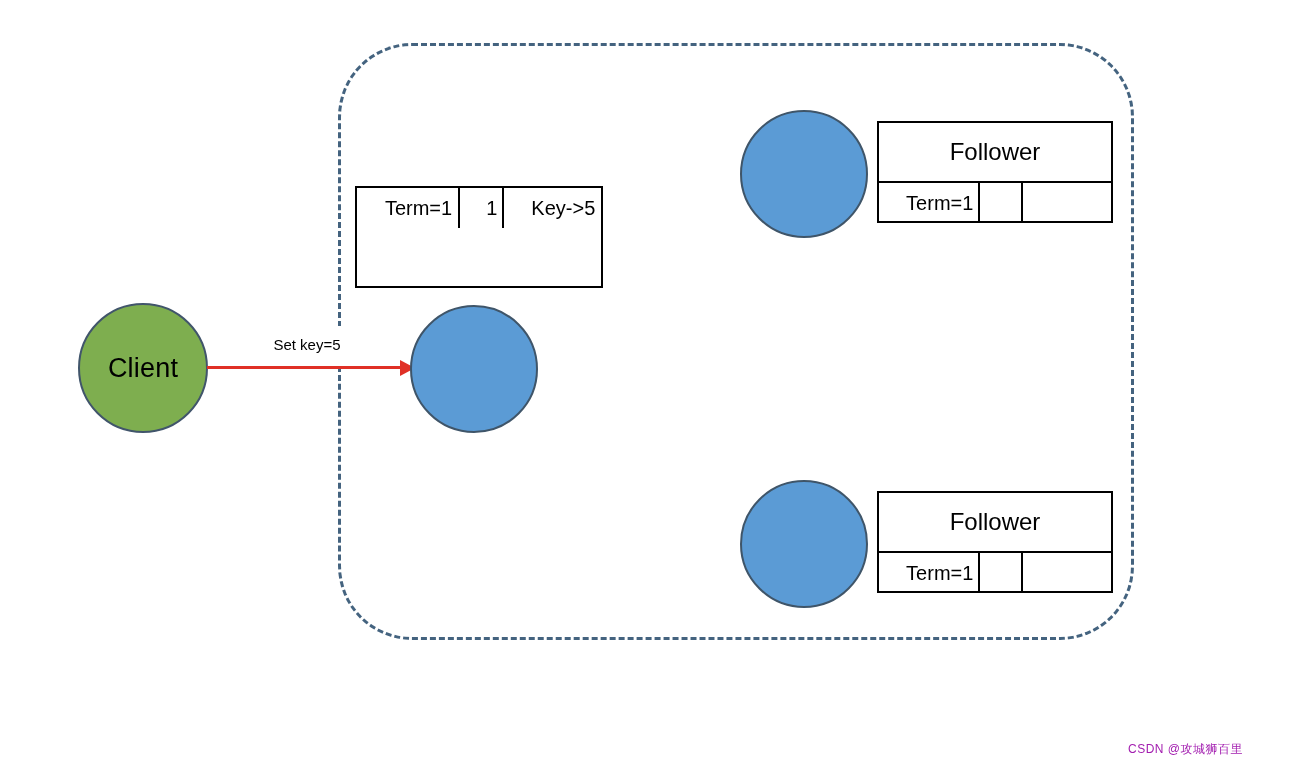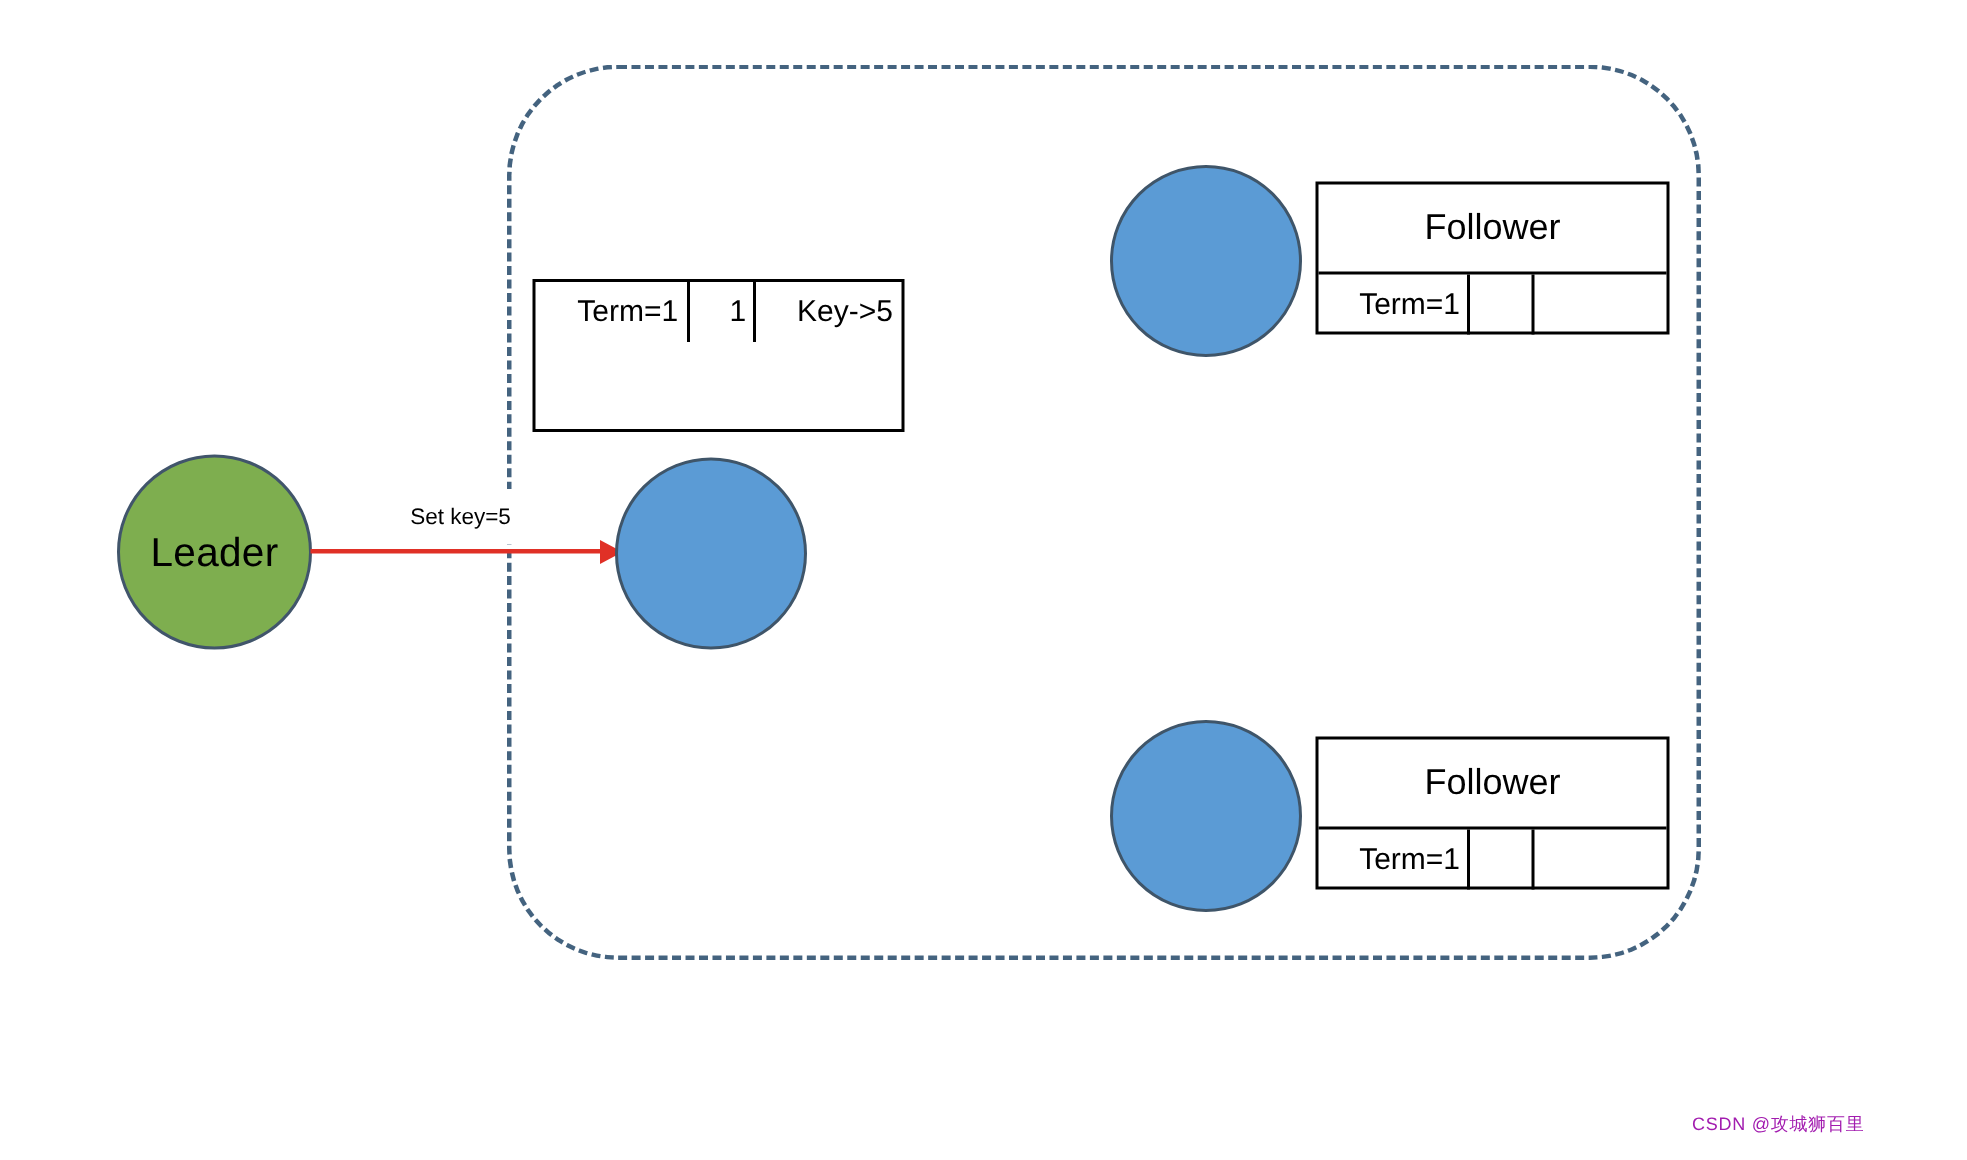--- a/index.html
+++ b/index.html
@@ -162,21 +162,21 @@
   }
 </style>
 </head>
 <body>
 
 <div id="canvas">
 
   <div class="cluster-boundary"></div>
 
   <div id="client-node" class="node-circle client">
-    <span class="node-label">Leader</span>
+    <span class="node-label">Client</span>
   </div>
 
   <div class="arrow-line" style="background: rgb(224, 48, 38);"></div>
   <div class="arrow-head" style="border-left-color: rgb(224, 48, 38);"></div>
 
   <div class="msg-label" style="border-color: rgb(230, 180, 60);">Set key=5</div>
 
   <div id="leader-node" class="node-circle server"></div>
 
   <div id="leader-table" class="state-table">

